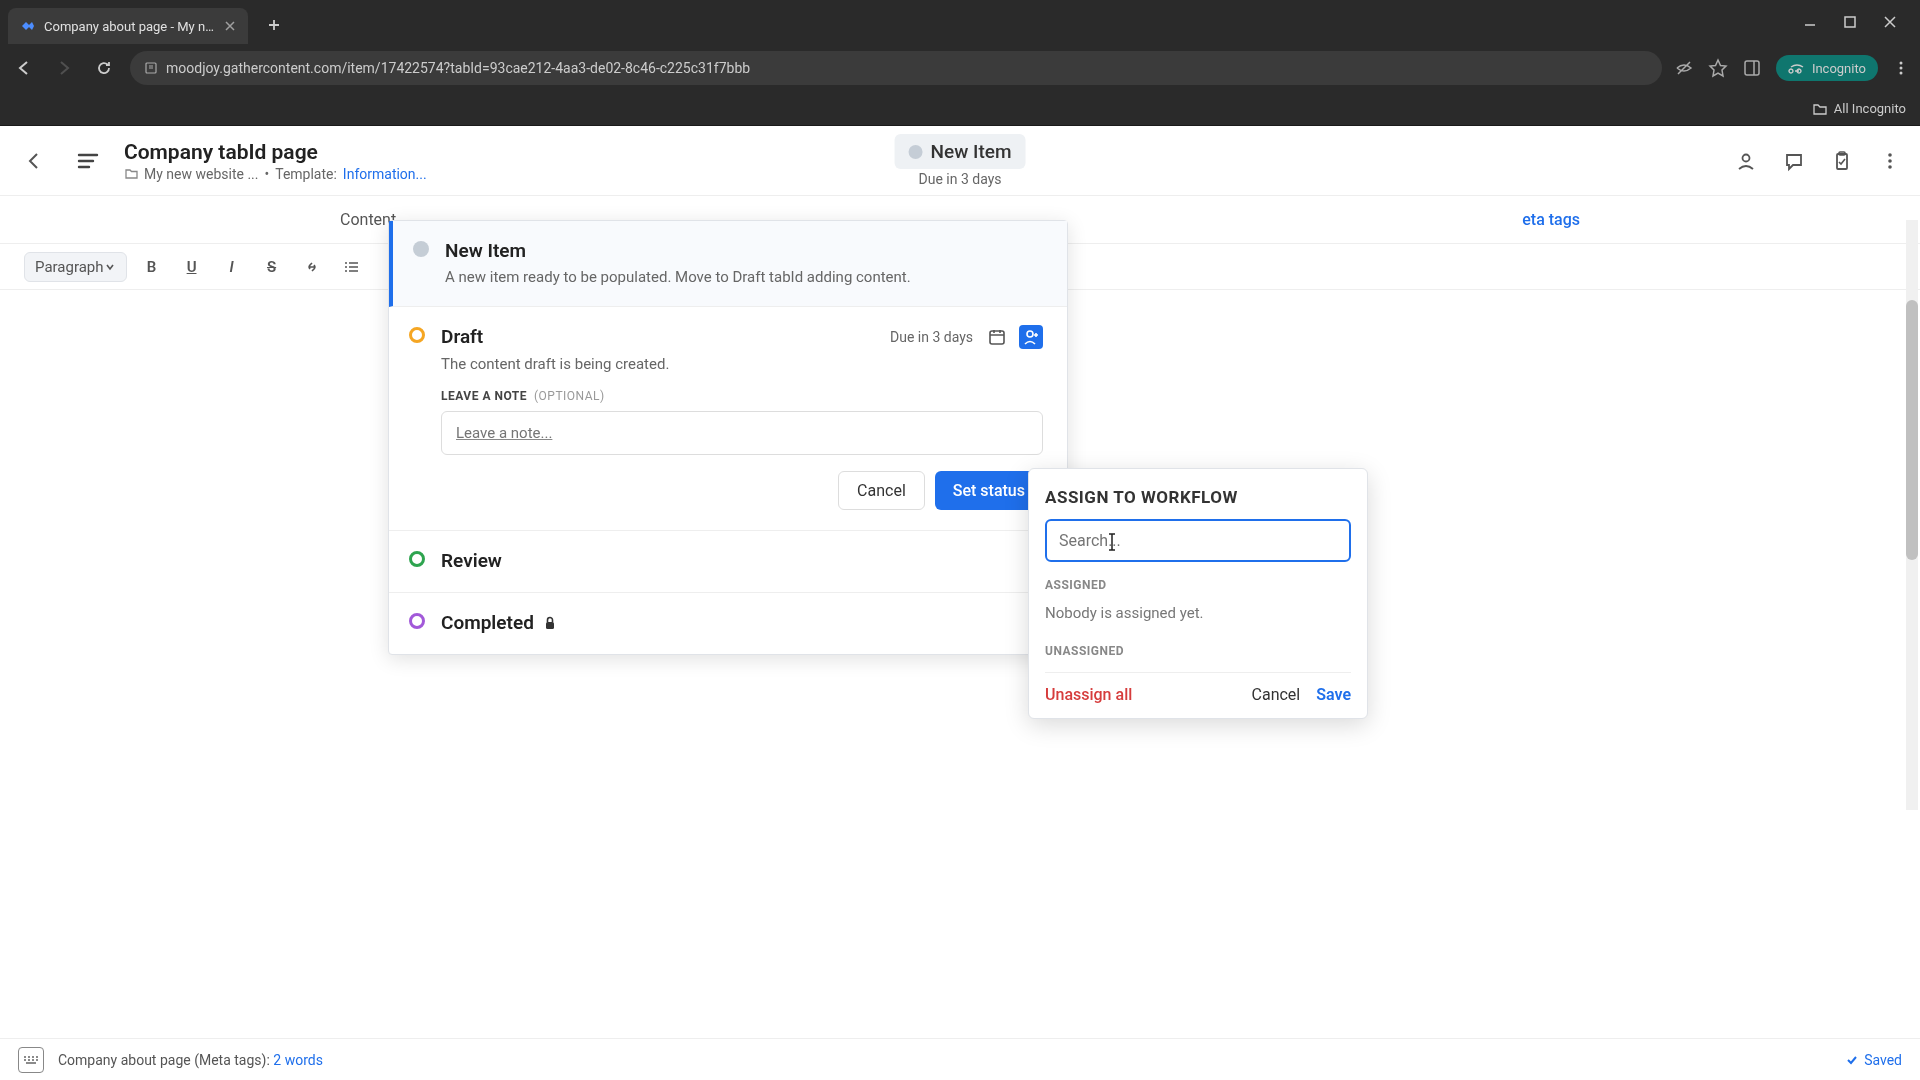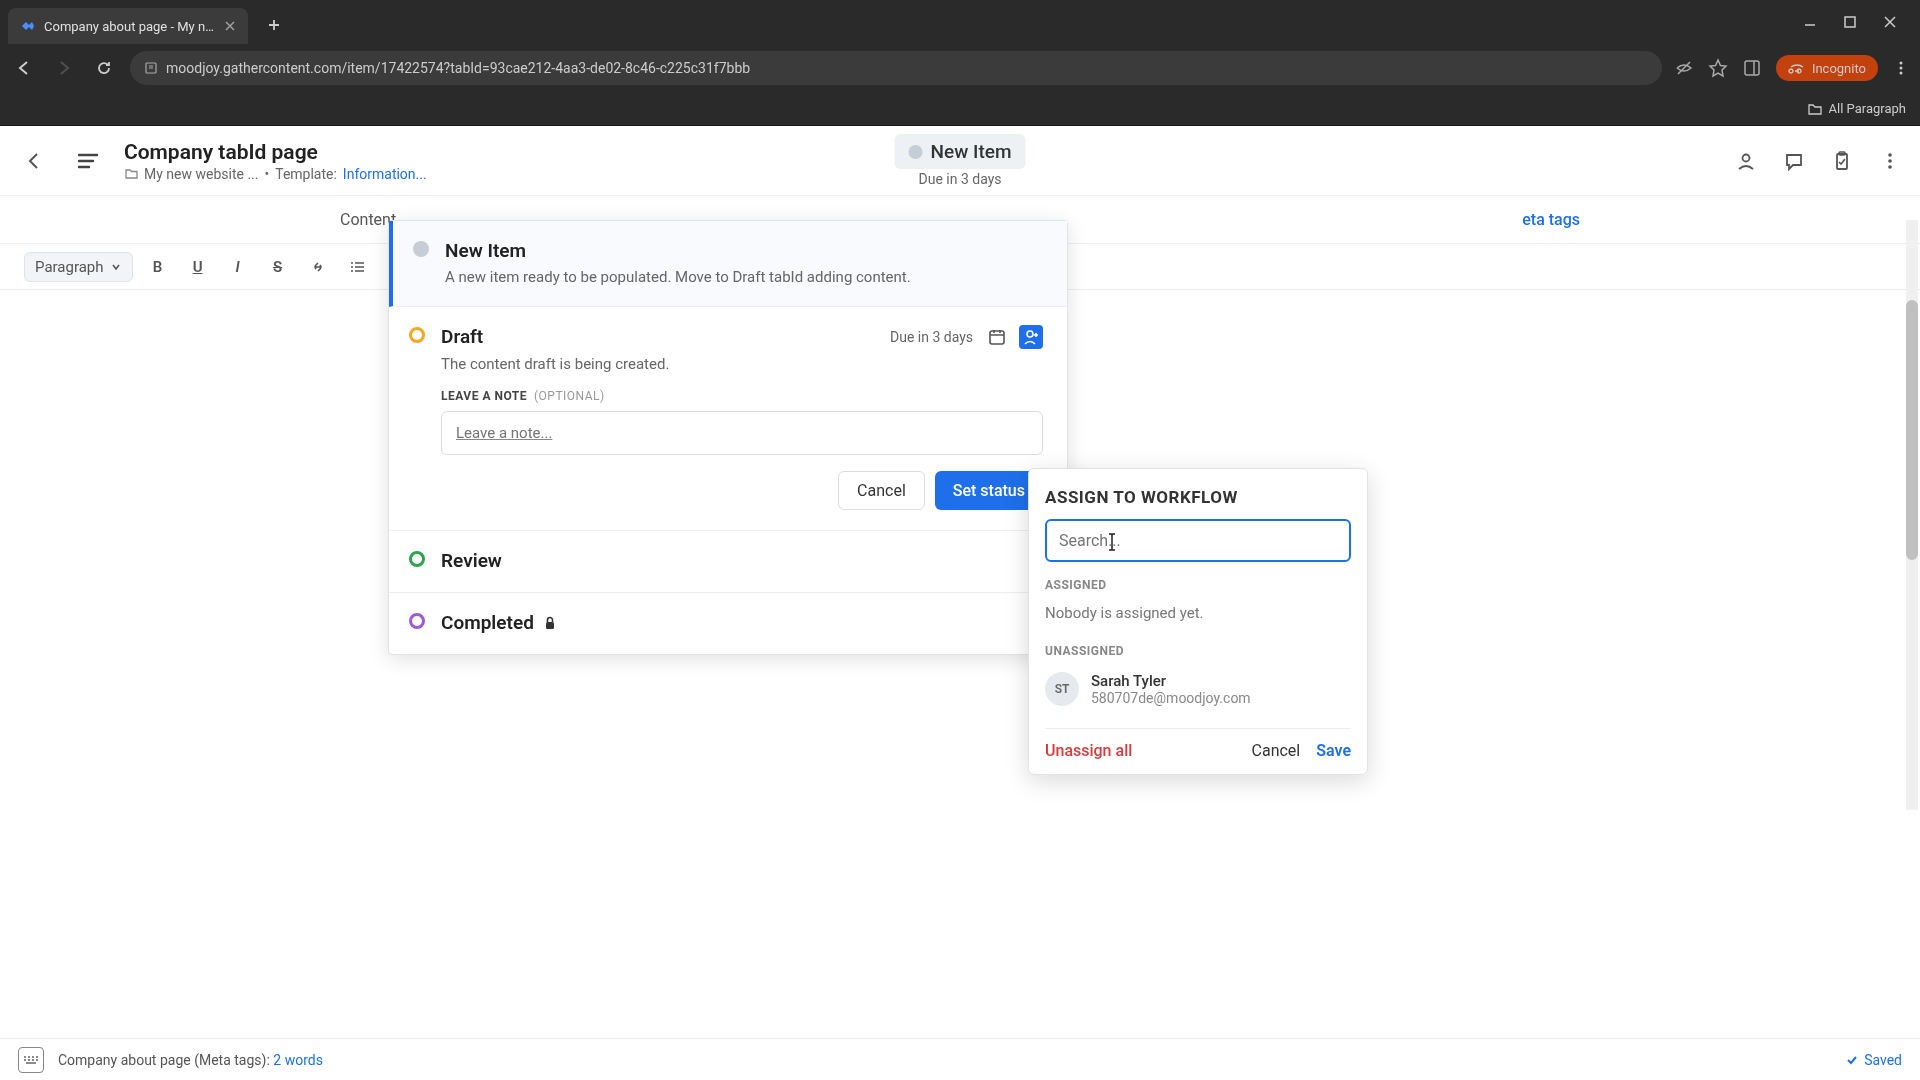--- a/index.html
+++ b/index.html
@@ -14,21 +14,21 @@
 .tab-close { cursor: pointer; opacity: .7; }
 .new-tab { width: 28px; height: 28px; display: flex; align-items: center; justify-content: center; border-radius: 50%; margin-left: 8px; margin-top: 6px; cursor: pointer; }
 .window-controls { margin-left: auto; display: flex; gap: 20px; padding-right: 12px; }
 .win-ctrl { width: 20px; height: 20px; display: flex; align-items: center; justify-content: center; cursor: pointer; }
 
 .addr-bar { display: flex; align-items: center; height: 48px; padding: 0 10px; gap: 12px; background: #2a2a2a; }
 .nav-btn { width: 28px; height: 28px; display: flex; align-items: center; justify-content: center; color: #aaa; cursor: pointer; }
 .nav-btn.disabled { opacity: .4; }
 .url-field { flex: 1; background: #3b3b3b; border-radius: 20px; height: 34px; display: flex; align-items: center; padding: 0 14px; color: #ccc; font-size: 14px; gap: 8px; }
 .addr-right { display: flex; align-items: center; gap: 14px; }
-.incognito-badge { display: flex; align-items: center; gap: 6px; background: #c2410c; padding: 4px 12px; border-radius: 16px; font-size: 13px; }
+.incognito-badge { display: flex; align-items: center; gap: 6px; background: #0f766e; padding: 4px 12px; border-radius: 16px; font-size: 13px; }
 
 .bookmarks-bar { display: flex; justify-content: flex-end; align-items: center; height: 34px; background: #2a2a2a; padding: 0 14px; border-bottom: 1px solid #1a1a1a; }
 .bk-item { display: flex; align-items: center; gap: 6px; font-size: 13px; color: #ccc; }
 
 
 .app { position: relative; height: calc(1080px - 126px); background: #fff; }
 .app-header { display: flex; align-items: center; height: 70px; padding: 0 16px; border-bottom: 1px solid #eee; position: relative; }
 .hdr-left { display: flex; align-items: center; gap: 18px; }
 .back-btn { width: 36px; height: 36px; display: flex; align-items: center; justify-content: center; cursor: pointer; color: #666; }
 .list-toggle { width: 36px; height: 36px; display: flex; align-items: center; justify-content: center; cursor: pointer; color: #555; }
@@ -42,21 +42,21 @@
 .status-dot-gray { width: 14px; height: 14px; border-radius: 50%; background: #c5cdd6; }
 .due-sub { font-size: 14px; color: #666; }
 .hdr-right { margin-left: auto; display: flex; align-items: center; gap: 20px; color: #555; }
 .hdr-icon { width: 28px; height: 28px; display: flex; align-items: center; justify-content: center; cursor: pointer; }
 
 .tabs-row { display: flex; align-items: center; height: 48px; padding: 0 24px; border-bottom: 1px solid #eee; gap: 24px; }
 .tab-item { font-size: 16px; color: #555; padding: 10px 6px; cursor: pointer; }
 .tab-item.active { color: #1f6feb; font-weight: 500; }
 
 .toolbar { display: flex; align-items: center; height: 46px; padding: 0 24px; gap: 10px; border-bottom: 1px solid #eee; color: #555; }
-.para-dd { display: flex; align-items: center; gap: 6px; background: #f2f4f7; border: 1px solid #e0e3e8; border-radius: 6px; padding: 5px 10px; font-size: 15px; }
+.para-dd { display: flex; align-items: center; background: #f2f4f7; border: 1px solid #e0e3e8; border-radius: 6px; padding: 5px 10px; font-size: 15px; }
 .tb-btn { width: 30px; height: 30px; display: flex; align-items: center; justify-content: center; cursor: pointer; font-size: 15px; font-weight: 600; }
 .tb-btn.italic { font-style: italic; }
 .tb-btn.underline { text-decoration: underline; }
 .tb-btn.strike { text-decoration: line-through; }
 
 
 .workflow-dropdown { position: absolute; top: 94px; left: 388px; width: 680px; background: #fff; border: 1px solid #e0e3e8; border-radius: 4px; box-shadow: 0 4px 20px rgba(0,0,0,.12); z-index: 50; }
 .wf-step { padding: 18px 24px 20px 52px; position: relative; border-bottom: 1px solid #eee; }
 .wf-step.current { border-left: 4px solid #1f6feb; background: #f8fafd; }
 .wf-step:last-child { border-bottom: none; }
@@ -205,21 +205,21 @@
             <circle cx="9" cy="14" r="1.5" fill="#ccc"></circle>
           </svg>
         </span>
     </div>
   </div>
   <div class="bookmarks-bar">
     <div class="bk-item">
       <svg width="16" height="16" viewBox="0 0 16 16">
           <path d="M2 4 H6 L8 6 H14 V13 H2 Z" fill="none" stroke="#ccc" stroke-width="1.3"></path>
         </svg>
-      <span>All Paragraph</span>
+      <span>All Incognito</span>
     </div>
   </div>
 </div>
 
 <div class="app">
   <div class="app-header">
     <div class="hdr-left">
       <div class="back-btn">
         <svg width="22" height="22" viewBox="0 0 22 22">
             <path d="M14 4 L7 11 L14 18" fill="none" stroke="#555" stroke-width="2"></path>
@@ -367,27 +367,20 @@
       </div>
     </div>
   </div>
 
   <div class="assign-popup">
     <div class="assign-title">ASSIGN TO WORKFLOW</div>
     <input class="assign-search" placeholder="Search..." style="">
     <div class="assign-section-label">ASSIGNED</div>
     <div class="assign-empty">Nobody is assigned yet.</div>
     <div class="assign-section-label">UNASSIGNED</div>
-    <div class="user-row">
-      <div class="avatar">ST</div>
-      <div class="user-info">
-        <span class="user-name">Sarah Tyler</span>
-        <span class="user-email">580707de@moodjoy.com</span>
-      </div>
-    </div>
     <div class="assign-actions">
       <span class="unassign-all">Unassign all</span>
       <div class="assign-right-actions">
         <span class="assign-cancel">Cancel</span>
         <span class="assign-save">Save</span>
       </div>
     </div>
   </div>
 
   <svg class="cursor-sprite" viewBox="0 0 16 20">

